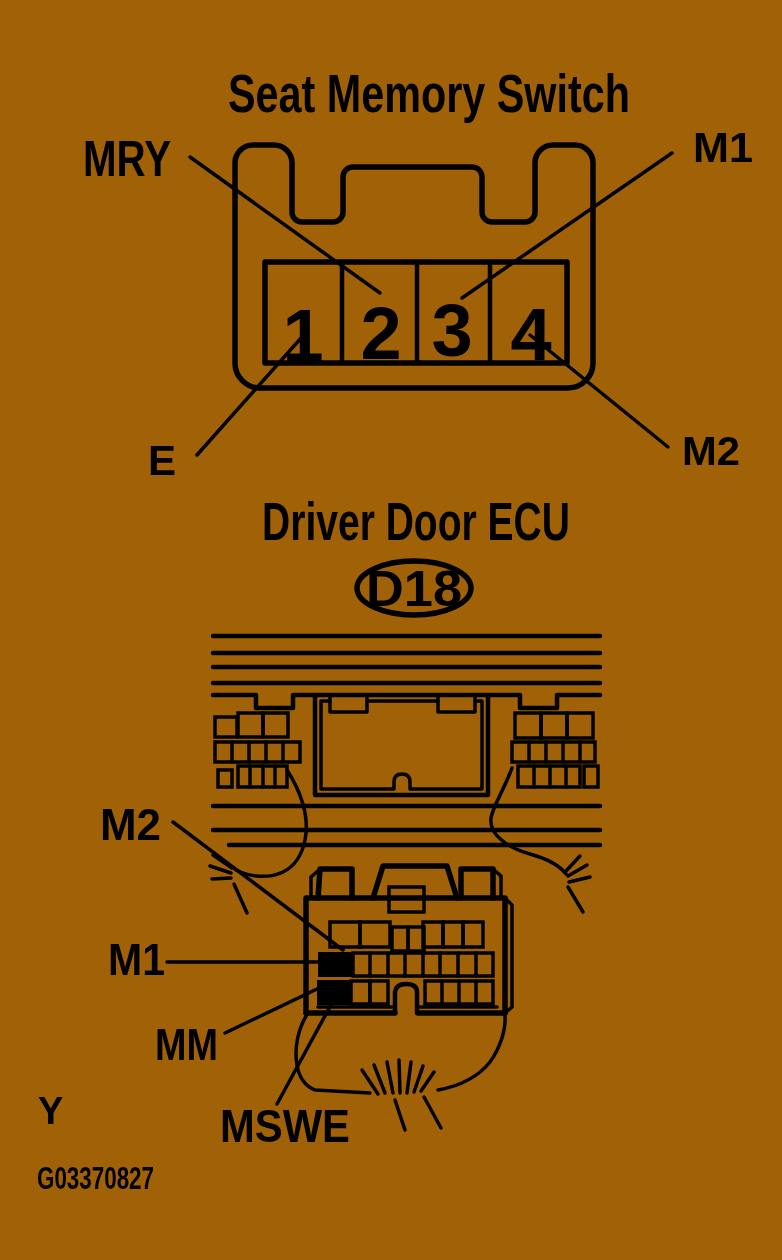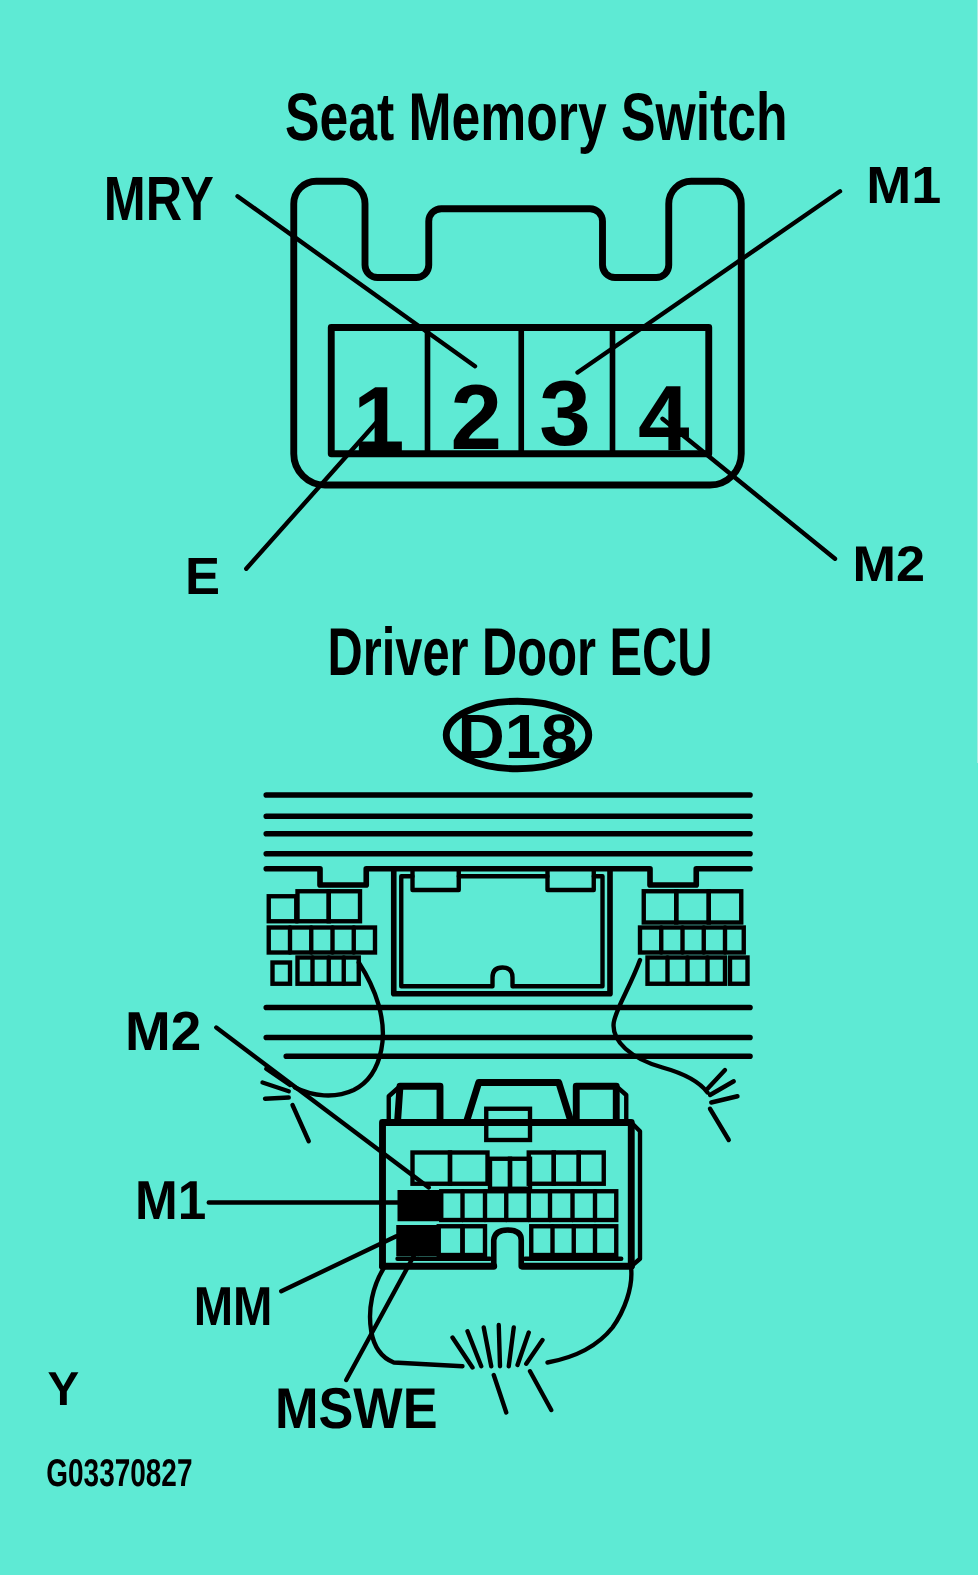--- a/index.html
+++ b/index.html
@@ -1,17 +1,17 @@
 <!DOCTYPE html>
 <html><head>
 <meta charset="utf-8">
 <style>
   html,body{margin:0;padding:0;background:#e8e8e8;}
   .canvas{
-    width:782px;height:1260px;background:#5eead4;position:relative;margin:0 auto;
+    width:782px;height:1260px;background:#a16207;position:relative;margin:0 auto;
     font-family:"Liberation Sans","DejaVu Sans",sans-serif;
   }
   svg{display:block;}
   svg text{
     font-family:"Liberation Sans","DejaVu Sans",sans-serif;
     font-weight:bold;
     fill:#000000;
   }
   .ln{stroke:#000;fill:none;stroke-linecap:round;stroke-linejoin:round;}
   .thick{stroke-width:5.5;}

